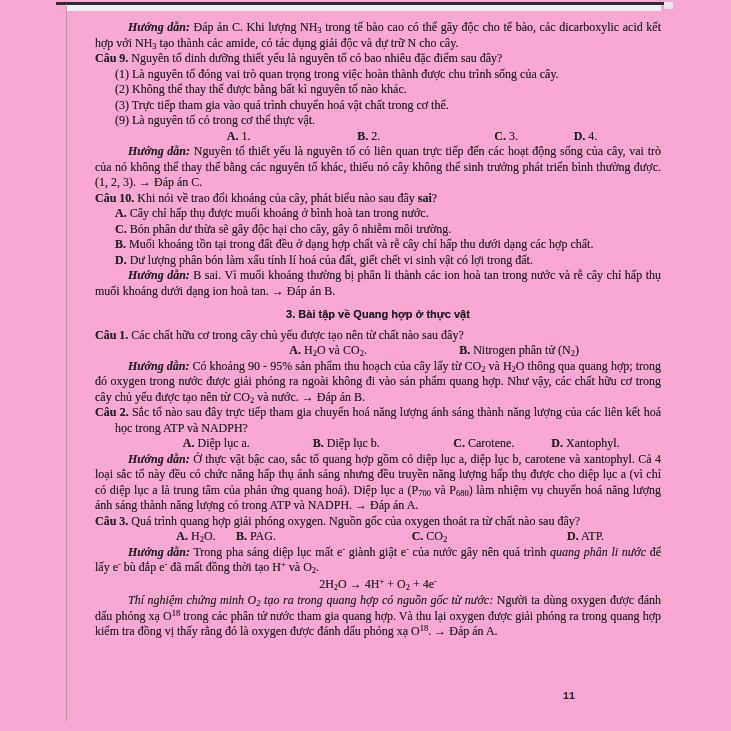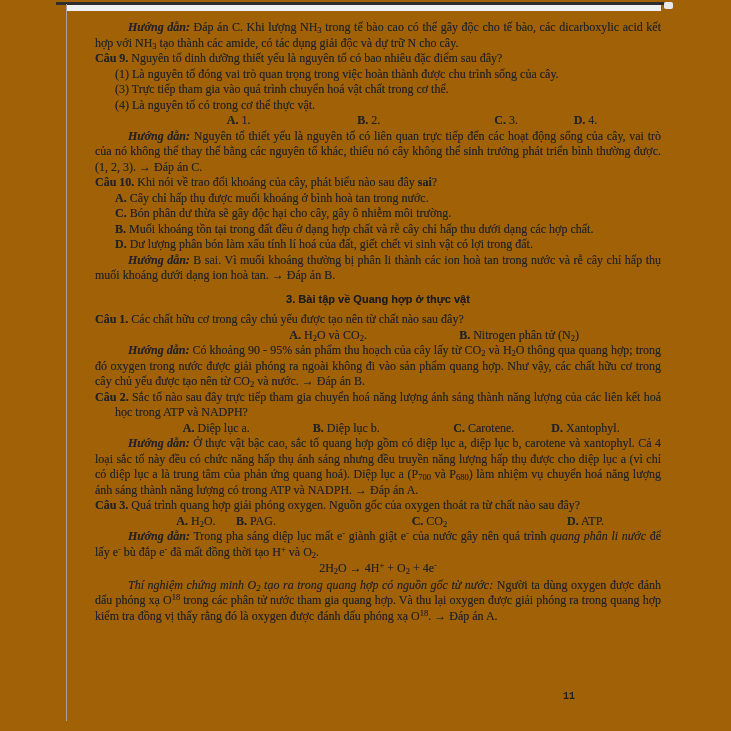--- a/index.html
+++ b/index.html
@@ -1,16 +1,16 @@
 <!DOCTYPE html>
 <html><head>
 <meta charset="utf-8">
 <style>
   html,body{margin:0;padding:0;background:#ffffff;}
-  .canvas{position:relative;width:731px;height:731px;background:#a16207;overflow:hidden;
+  .canvas{position:relative;width:731px;height:731px;background:#f9a8d4;overflow:hidden;
           font-family:"Liberation Serif",serif;}
   .topbar{position:absolute;left:56px;top:2px;width:608px;height:3px;background:#2e2e30;}
   .topstrip{position:absolute;left:67px;top:5px;width:594px;height:6px;background:#eff0f2;}
   .topsmudge{position:absolute;left:664px;top:2px;width:9px;height:7px;background:#e9e9ec;border-radius:2px;}
   .leftline{position:absolute;left:66px;top:4px;width:1px;height:717px;background:#a3a3a3;}
   .page{position:absolute;left:67px;top:0;width:604px;height:731px;}
   #flow{position:absolute;left:28px;top:20px;width:566px;color:#232327;
         font-size:12px;line-height:15.5px;text-shadow:0 0 0.6px rgba(35,35,40,0.55);}
   .blk{text-align:justify;}
   .guide{text-indent:33px;}
@@ -36,22 +36,23 @@
 <div class="canvas">
   <div class="topbar"></div>
   <div class="topstrip"></div>
   <div class="topsmudge"></div>
   <div class="leftline"></div>
   <div class="page">
     <div id="flow">
         <div class="blk guide"><span class="b i">Hướng dẫn:</span><span> Đáp án C. Khi lượng NH</span><span><sub>3</sub></span><span> trong tế bào cao có thể gây độc cho tế bào, các dicarboxylic acid kết hợp với NH</span><span><sub>3</sub></span><span> tạo thành các amide, có tác dụng giải độc và dự trữ N cho cây.</span></div>
         <div class="blk qst"><span class="b">Câu 9.</span><span> Nguyên tố dinh dưỡng thiết yếu là nguyên tố có bao nhiêu đặc điểm sau đây?</span></div>
         <div class="blk item"><span>(1) Là nguyên tố đóng vai trò quan trọng trong việc hoàn thành được chu trình sống của cây.</span></div>
+        <div class="blk item"><span>(2) Không thể thay thế được bằng bất kì nguyên tố nào khác.</span></div>
         <div class="blk item"><span>(3) Trực tiếp tham gia vào quá trình chuyển hoá vật chất trong cơ thể.</span></div>
-        <div class="blk item"><span>(4) Là nguyên tố có trong cơ thể thực vật.</span></div>
+        <div class="blk item"><span>(9) Là nguyên tố có trong cơ thể thực vật.</span></div>
         <div class="blk options"><span class="opt" style="width: 120px;"><span class="b">A.</span><span> 1.</span></span><span class="opt" style="width: 140px;"><span class="b">B.</span><span> 2.</span></span><span class="opt" style="width: 135px;"><span class="b">C.</span><span> 3.</span></span><span class="opt"><span class="b">D.</span><span> 4.</span></span></div>
         <div class="blk guide"><span class="b i">Hướng dẫn:</span><span> Nguyên tố thiết yếu là nguyên tố có liên quan trực tiếp đến các hoạt động sống của cây, vai trò của nó không thể thay thế bằng các nguyên tố khác, thiếu nó cây không thể sinh trưởng phát triển bình thường được. (1, 2, 3). → Đáp án C.</span></div>
         <div class="blk qst"><span class="b">Câu 10.</span><span> Khi nói về trao đổi khoáng của cây, phát biểu nào sau đây </span><span class="b">sai</span><span>?</span></div>
         <div class="blk option"><span class="b">A.</span><span> Cây chỉ hấp thụ được muối khoáng ở bình hoà tan trong nước.</span></div>
         <div class="blk option"><span class="b">C.</span><span> Bón phân dư thừa sẽ gây độc hại cho cây, gây ô nhiễm môi trường.</span></div>
         <div class="blk optwrap"><span class="b">B.</span><span> Muối khoáng tồn tại trong đất đều ở dạng hợp chất và rễ cây chỉ hấp thu dưới dạng các hợp chất.</span></div>
         <div class="blk option"><span class="b">D.</span><span> Dư lượng phân bón làm xấu tính lí hoá của đất, giết chết vi sinh vật có lợi trong đất.</span></div>
         <div class="blk guide"><span class="b i">Hướng dẫn:</span><span> B sai. Vì muối khoáng thường bị phân li thành các ion hoà tan trong nước và rễ cây chỉ hấp thụ muối khoáng dưới dạng ion hoà tan. → Đáp án B.</span></div>
         <div class="blk heading"><span>3. Bài tập về Quang hợp ở thực vật</span></div>
         <div class="blk qst"><span class="b">Câu 1.</span><span> Các chất hữu cơ trong cây chủ yếu được tạo nên từ chất nào sau đây?</span></div>

